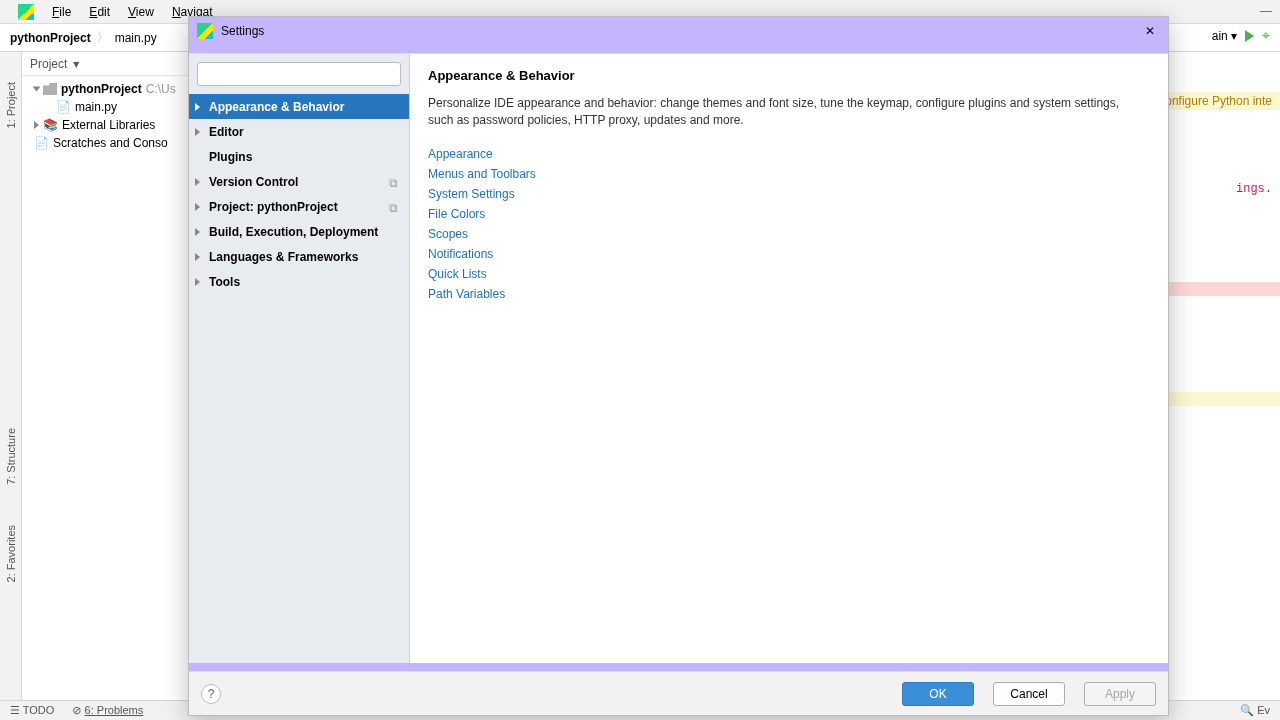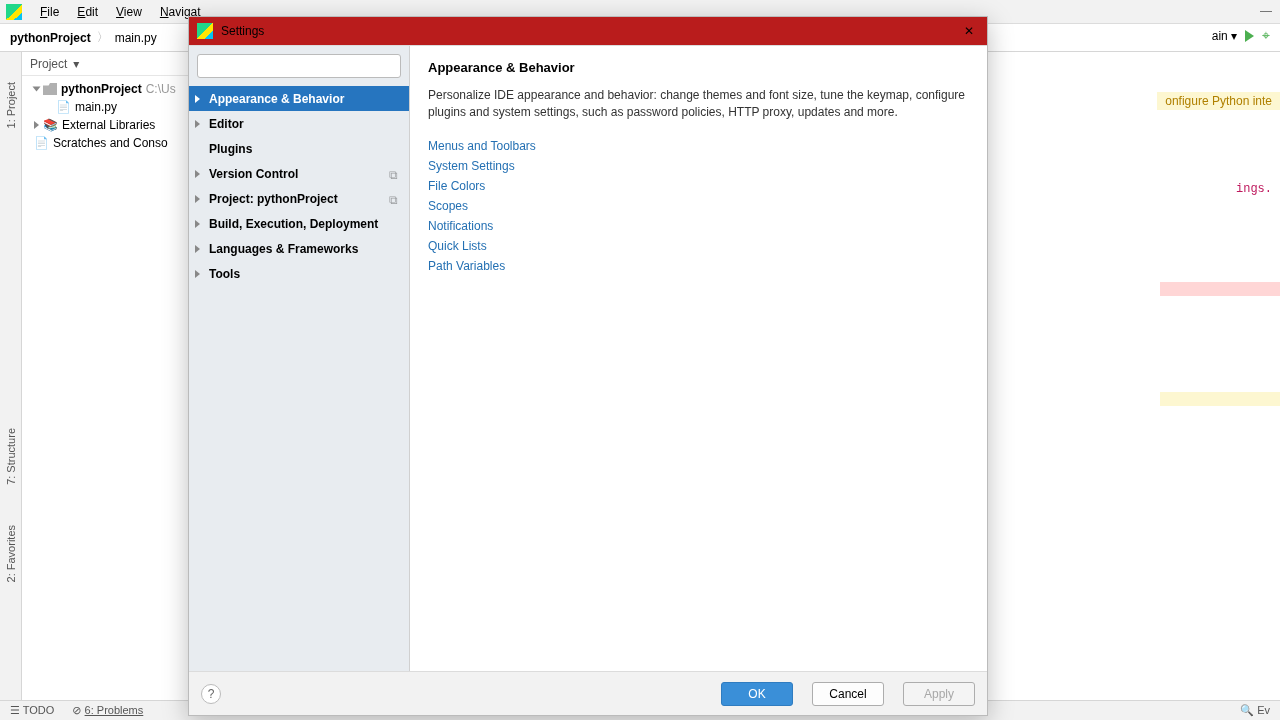--- a/index.html
+++ b/index.html
@@ -1,20 +1,20 @@
 <!DOCTYPE html>
 <html><head>
 <meta charset="utf-8">
 <style>
 * { box-sizing: border-box; margin: 0; padding: 0; }
 body { font-family: "Segoe UI", Arial, sans-serif; font-size: 12px; background: #fff; overflow: hidden; width: 1280px; height: 720px; position: relative; color: #000; }
 
 
 .ide-bg { position: absolute; inset: 0; background: #f2f2f2; }
-.ide-menubar { height: 24px; background: #f2f2f2; display: flex; align-items: center; padding-left: 6px; gap: 2px; border-bottom: 1px solid #dcdcdc; }
+.ide-menubar { height: 24px; background: #f2f2f2; display: flex; align-items: center; padding-left: 18px; gap: 2px; border-bottom: 1px solid #dcdcdc; }
 .ide-menubar .logo { width: 16px; height: 16px; background: linear-gradient(135deg,#21d789 0 50%,#ffe600 50% 75%,#07c3f2 75%); margin-right: 8px; }
 .ide-menubar .mitem { padding: 2px 8px; cursor: default; }
 .ide-menubar .mitem u { text-decoration: underline; }
 .win-controls { position: absolute; right: 8px; top: 4px; display: flex; gap: 16px; color: #666; }
 .win-controls span { cursor: default; font-size: 12px; }
 
 .ide-navbar { height: 28px; background: #fff; border-bottom: 1px solid #d6d6d6; display: flex; align-items: center; padding: 0 10px; gap: 6px; position: relative; }
 .crumb-proj { font-weight: 700; }
 .crumb-sep { color: #aaa; }
 .run-controls { position: absolute; right: 10px; top: 3px; display: flex; align-items: center; gap: 8px; }
@@ -37,21 +37,21 @@
 .proj-path { color: #999; font-size: 12px; }
 .editor-area { flex: 1; background: #fff; position: relative; }
 .interp-banner { position: absolute; top: 40px; right: 0; background: #fdf7d1; color: #b08000; padding: 2px 8px; font-size: 12px; }
 .hint-text { position: absolute; top: 130px; right: 8px; font-family: Liberation Mono, monospace; color: #be185d; }
 .err-stripe { position: absolute; top: 230px; right: 0; height: 14px; width: 120px; background: #ffd6d6; }
 .warn-stripe { position: absolute; top: 340px; right: 0; height: 14px; width: 120px; background: #fdf7d1; }
 
 .statusbar { position: absolute; bottom: 0; left: 0; right: 0; height: 20px; background: #f2f2f2; border-top: 1px solid #d6d6d6; display: flex; align-items: center; gap: 18px; padding: 0 10px; font-size: 11px; color: #555; }
 
 
-.dialog { position: absolute; left: 188px; top: 16px; width: 800px; height: 700px; background: #b91c1c; border: 1px solid #bbb; box-shadow: 0 6px 24px rgba(0,0,0,0.25); display: flex; flex-direction: column; }
+.dialog { position: absolute; left: 188px; top: 16px; width: 981px; height: 700px; background: #c4b5fd; border: 1px solid #bbb; box-shadow: 0 6px 24px rgba(0,0,0,0.25); display: flex; flex-direction: column; gap: 8px; }
 .dlg-title { height: 28px; display: flex; align-items: center; padding: 0 8px; gap: 8px; }
 .dlg-title .logo { width: 16px; height: 16px; background: linear-gradient(135deg,#21d789 0 50%,#ffe600 50% 75%,#07c3f2 75%); }
 .dlg-close { margin-left: auto; cursor: pointer; width: 20px; text-align: center; }
 .dlg-body { flex: 1; display: flex; border-top: 1px solid #dcdcdc; overflow: hidden; }
 .dlg-sidebar { width: 221px; background: #e8ecf0; display: flex; flex-direction: column; border-right: 1px solid #d0d0d0; }
 .search-wrap { padding: 8px; }
 .search-box { width: 100%; height: 24px; border: 1px solid #bbb; background: #fff; border-radius: 3px; padding: 0 6px 0 24px; font-size: 12px; position: relative; }
 .search-wrap-inner { position: relative; }
 .search-icon-svg { position: absolute; left: 6px; top: 5px; width: 14px; height: 14px; stroke: #888; fill: none; stroke-width: 1.5; }
 .cat-list { flex: 1; overflow: auto; }
@@ -203,20 +203,21 @@
             <span class="exp"></span>
             <span class="label">Tools</span>
           </div>
         </div>
     </div>
 
     <div class="dlg-content">
       <div class="content-title">Appearance &amp; Behavior</div>
       <div class="content-desc">Personalize IDE appearance and behavior: change themes and font size, tune the keymap, configure plugins and system settings, such as password policies, HTTP proxy, updates and more.</div>
       <div class="link-list" id="link-list">
+          <a>Appearance</a>
           <a>Menus and Toolbars</a>
           <a>System Settings</a>
           <a>File Colors</a>
           <a>Scopes</a>
           <a>Notifications</a>
           <a>Quick Lists</a>
           <a>Path Variables</a>
         </div>
     </div>
   </div>

